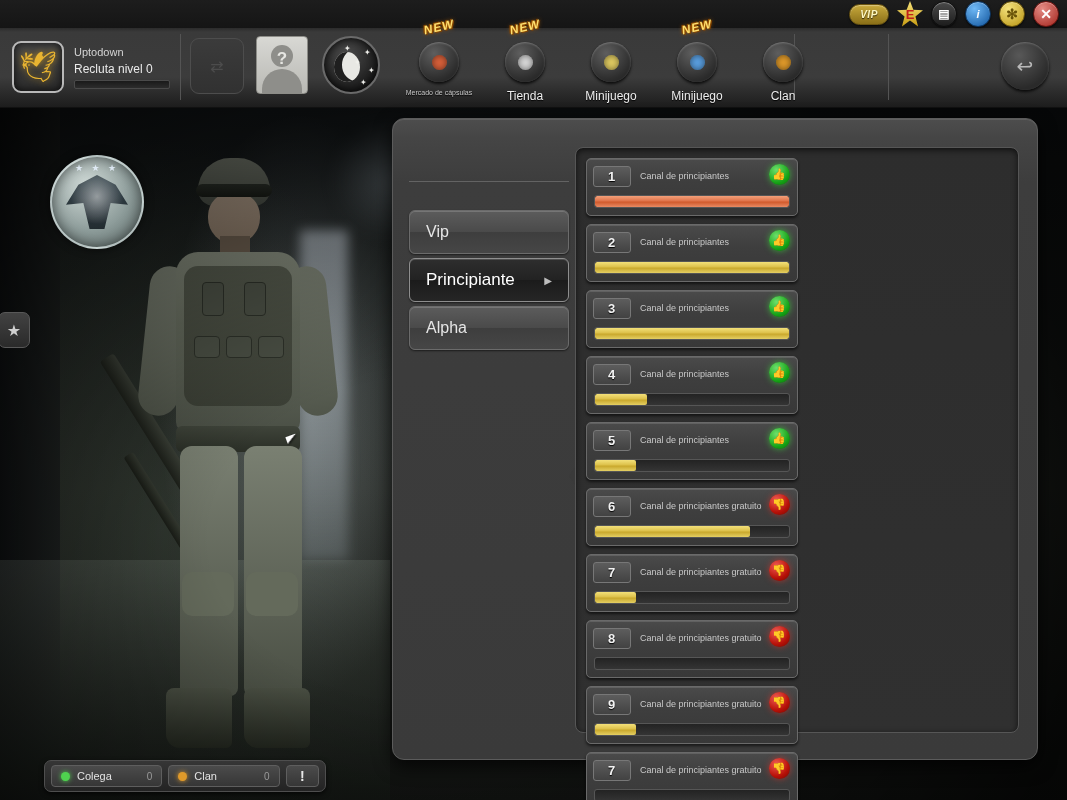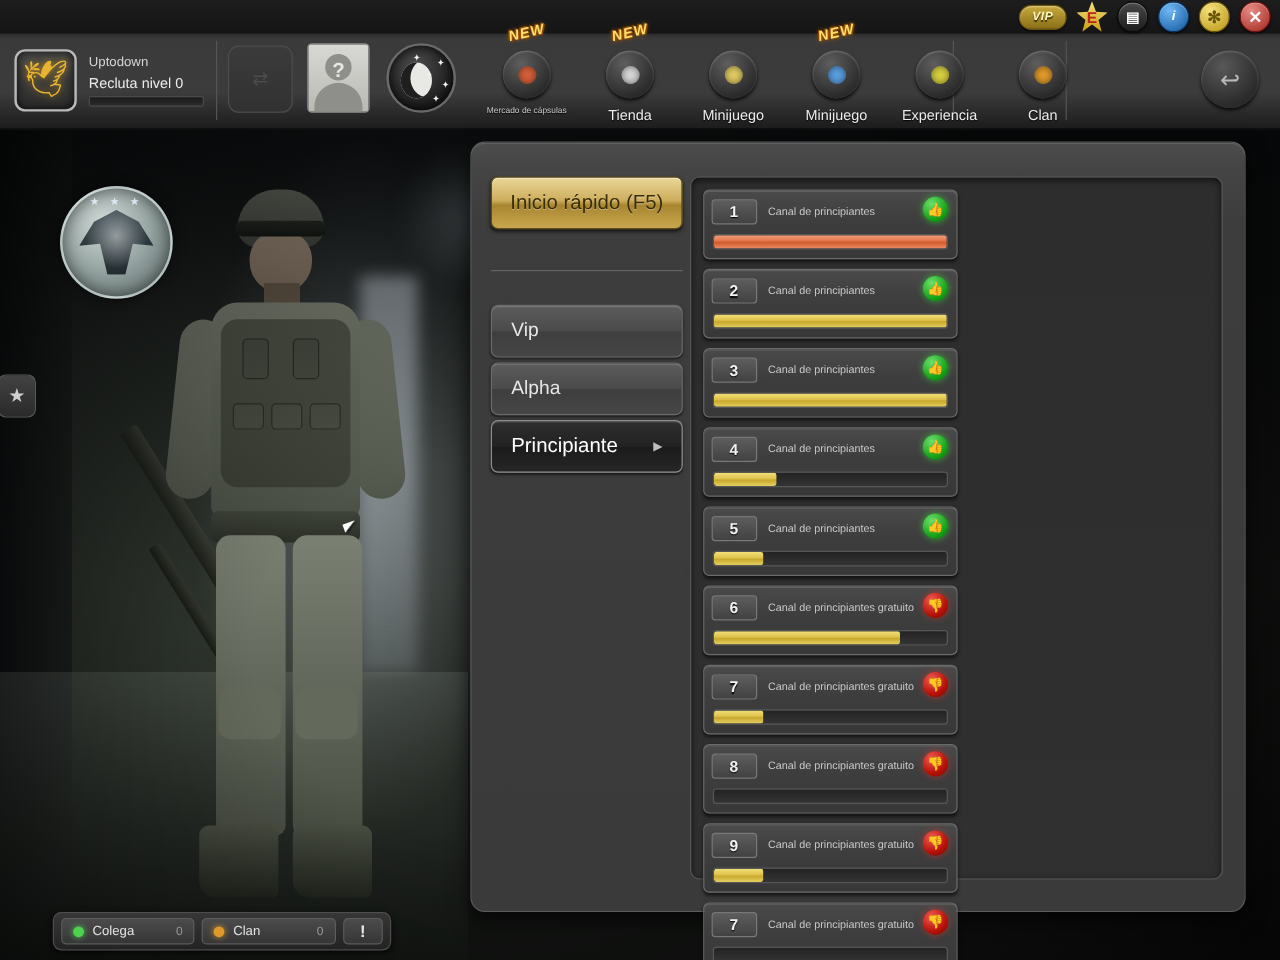--- a/index.html
+++ b/index.html
@@ -428,54 +428,45 @@
       <div class="mitem">
         <div class="new-badge">NEW</div>
         <div class="mknob">
             <div class="mdot" style="background:#5a9fe0"></div>
           </div>
         <div class="mlabel">Minijuego</div>
       </div>
       <div class="sep-v" style="left:492px; top:6px; height:66px;"></div>
       <div class="mitem">
         <div class="mknob">
-            <div class="mdot" style="background:#d9d13f"></div>
-          </div>
-        <div class="mlabel">Experiencia</div>
-      </div>
-      <div class="mitem">
-        <div class="mknob">
             <div class="mdot" style="background:#e09a2a"></div>
           </div>
         <div class="mlabel">Clan</div>
       </div>
     </div>
 
     <div class="back-btn">
       <span>↩</span>
     </div>
   </div>
 
   <div class="lobby">
 
     <div class="side-col">
-      <div class="quick-btn">
-        <span>Inicio rápido (F5)</span>
-      </div>
       <div class="divider"></div>
 
       <div class="nav-btn">
         <span>Vip</span>
-      </div>
-      <div class="nav-btn">
-        <span>Alpha</span>
       </div>
       <div class="nav-btn active">
         <span>Principiante</span>
         <span class="nav-arrow">▶</span>
+      </div>
+      <div class="nav-btn">
+        <span>Alpha</span>
       </div>
     </div>
 
     <div class="active-tab"></div>
 
     <div class="chan-panel" id="channel-list">
         <div class="chan">
           <div class="chan-top">
             <div class="chan-num">1</div>
             <div class="chan-name">Canal de principiantes</div>

